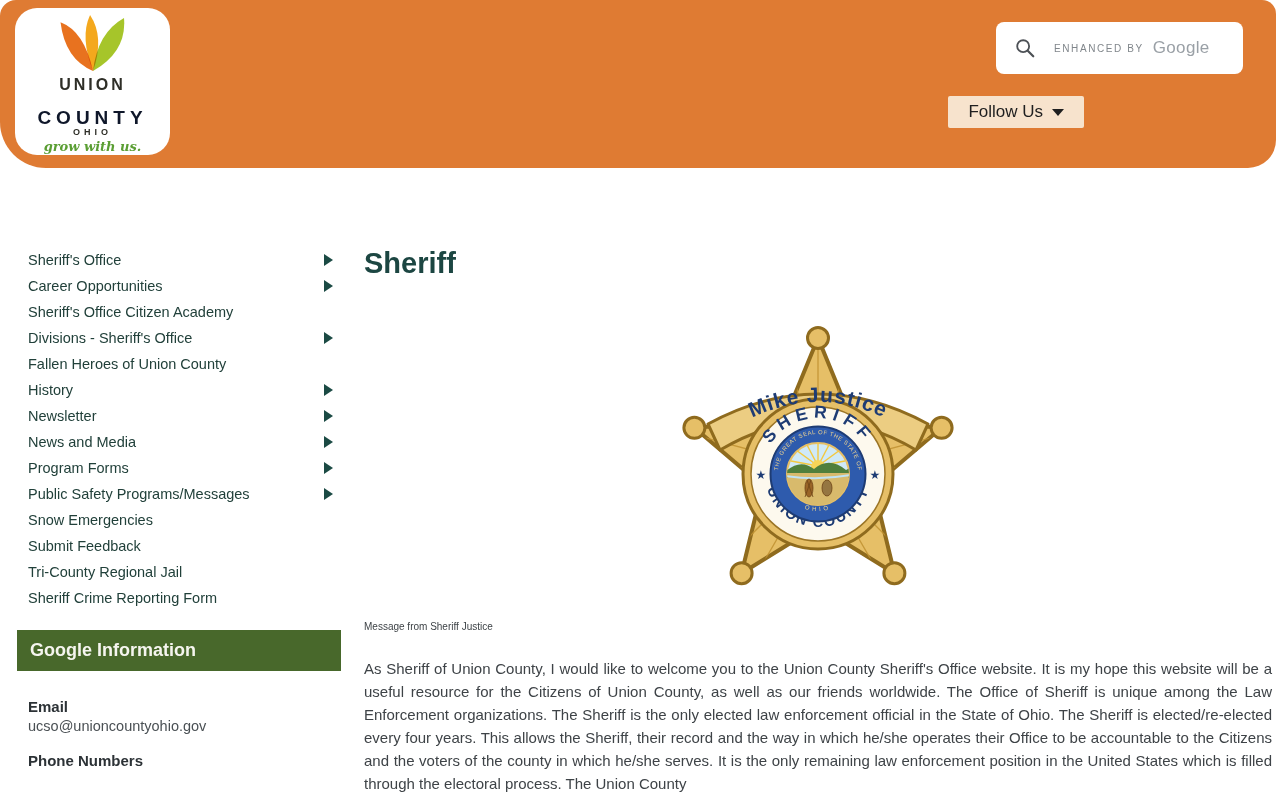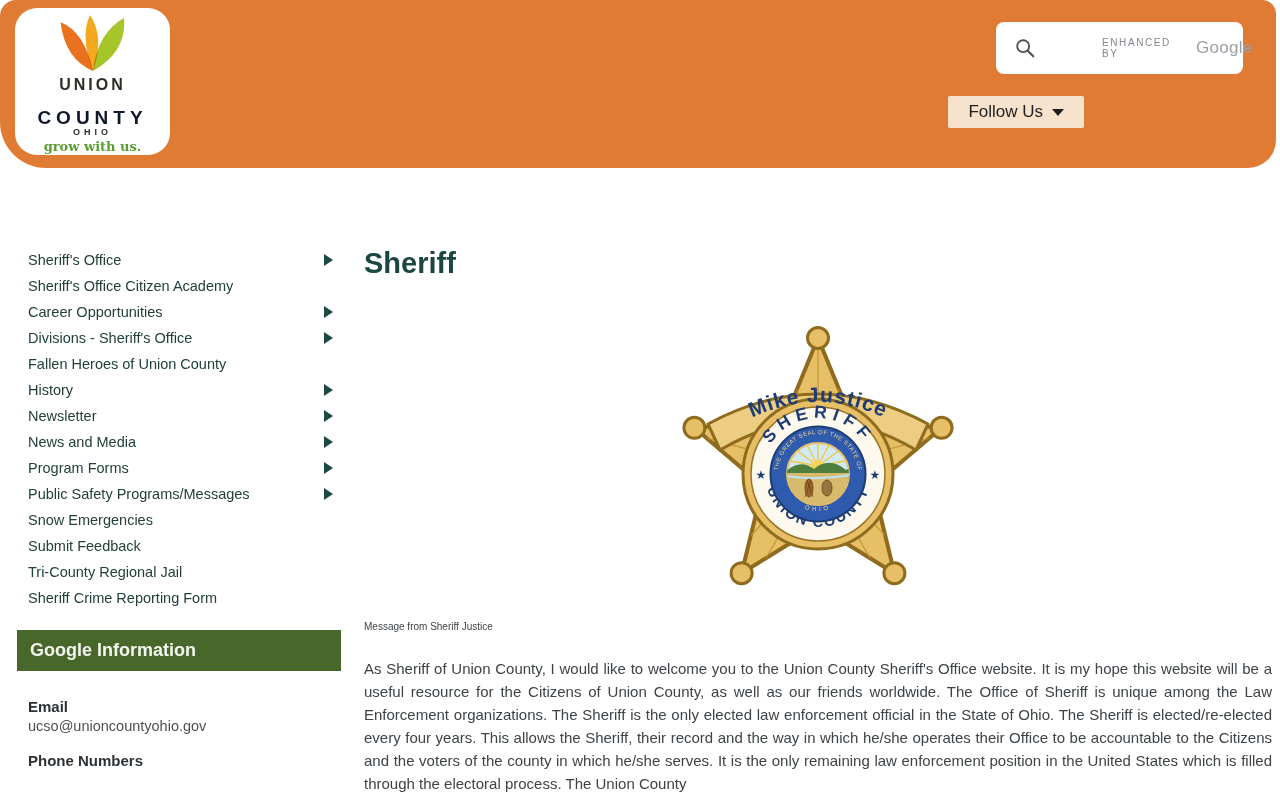--- a/index.html
+++ b/index.html
@@ -14,35 +14,34 @@
     border-radius:16px 14px 28px 46px;
   }
   .logo-card{
     position:absolute;left:15px;top:8px;width:155px;height:147px;
     background:#ffffff;border-radius:22px;text-align:center;overflow:hidden;
   }
   .logo-card svg{display:block;margin:4px auto 0;}
   .logo-line1{font-size:16px;font-weight:bold;letter-spacing:3px;color:#2E2E27;line-height:22px;}
   .logo-line2{font-size:19px;font-weight:bold;letter-spacing:5px;color:#0f172a;line-height:19px;margin-top:12px;}
   .logo-line3{font-size:9px;font-weight:bold;letter-spacing:4px;color:#2E2E27;line-height:11px;}
-  .logo-tagline{font-family:"DejaVu Serif",serif;font-weight:bold;
+  .logo-tagline{font-family:"DejaVu Serif",serif;font-style:italic;font-weight:bold;
     font-size:13px;color:#5A9E33;line-height:18px;}
   .search-box{
     position:absolute;right:33px;top:22px;width:247px;height:52px;
     background:#ffffff;border-radius:8px;border:none;
   }
   .search-box input{
     position:absolute;left:50px;top:0;width:190px;height:52px;border:none;outline:none;
     background:transparent;font-size:15px;color:#333;
   }
   .search-icon{position:absolute;left:18px;top:15px;width:22px;height:22px;}
   .search-watermark{
-    position:absolute;left:58px;top:0;height:52px;display:flex;align-items:center;gap:25px;
+    position:absolute;left:58px;top:0;height:52px;display:flex;align-items:center;gap:9px;
     pointer-events:none;
-    margin-left:48px;
   }
   .wm-prefix{font-size:10px;letter-spacing:1.6px;color:#80868B;}
   .wm-brand{font-size:17px;color:#9AA0A6;font-weight:500;letter-spacing:.3px;}
   .follow-btn{
     position:absolute;right:192px;top:96px;height:32px;padding:0 20px;
     background:#F7E3CD;border:none;border-radius:2px;cursor:pointer;
     font-size:17px;color:#1F1F1F;display:flex;align-items:center;gap:9px;
     font-family:"Liberation Sans","DejaVu Sans",sans-serif;
   }
   .caret-down{width:0;height:0;border-left:6px solid transparent;border-right:6px solid transparent;
@@ -115,25 +114,25 @@
 
 <div class="content">
 
   <aside class="sidebar">
     <ul class="menu-list">
         <li class="menu-item">
           <span class="menu-label">Sheriff's Office</span>
           <span class="submenu-arrow"></span>
         </li>
         <li class="menu-item">
+          <span class="menu-label">Career Opportunities</span>
+          <span class="submenu-arrow"></span>
+        </li>
+        <li class="menu-item">
           <span class="menu-label">Sheriff's Office Citizen Academy</span>
-        </li>
-        <li class="menu-item">
-          <span class="menu-label">Career Opportunities</span>
-          <span class="submenu-arrow"></span>
         </li>
         <li class="menu-item">
           <span class="menu-label">Divisions - Sheriff's Office</span>
           <span class="submenu-arrow"></span>
         </li>
         <li class="menu-item">
           <span class="menu-label">Fallen Heroes of Union County</span>
         </li>
         <li class="menu-item">
           <span class="menu-label">History</span>

